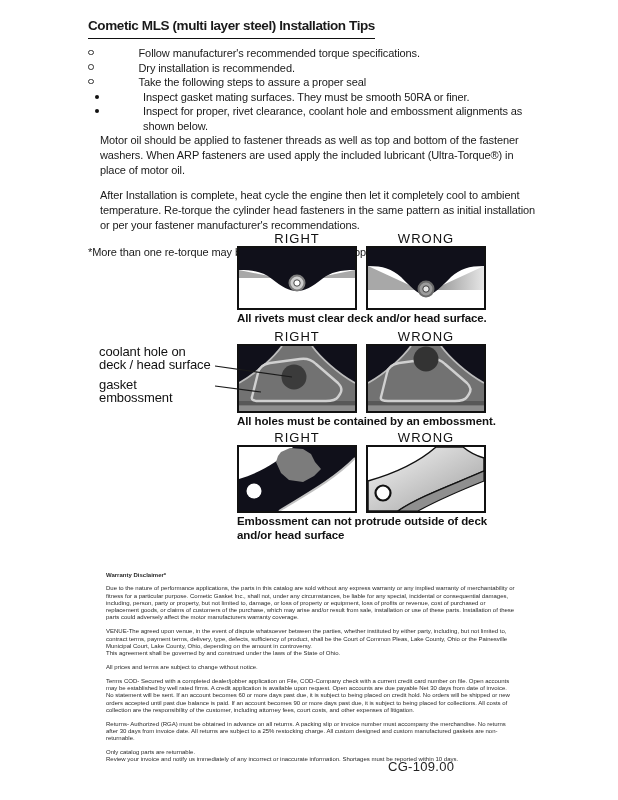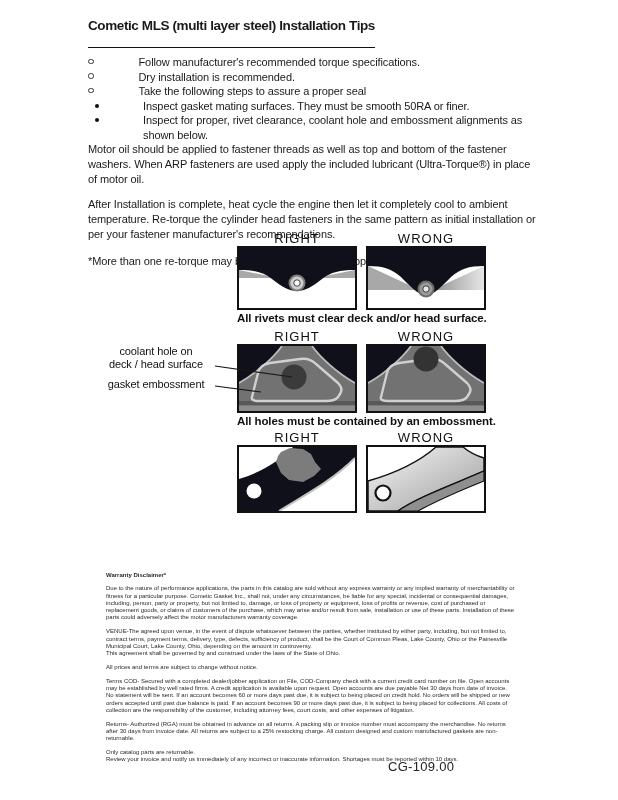--- a/index.html
+++ b/index.html
@@ -1,39 +1,39 @@
 <!DOCTYPE html>
 <html style="--color-ink: #1a1a1a; --color-diagram-black: #10101a; --color-deck-gray: #a8a8a8; --color-surface-gray: #727272; --color-hole-gray: #3b3b3b; --color-emboss-line: #d0d0d0;"><head>
 <meta charset="utf-8">
 <style>
   html,body{margin:0;padding:0;background:#ffffff;}
   .page{position:relative;width:618px;height:800px;background:#fff;overflow:hidden;
         font-family:"Liberation Sans", sans-serif;color:var(--color-ink,#1a1a1a);}
   
   .content{position:absolute;left:88px;top:16px;width:448px;}
   .doc-title{font-size:13.5px;font-weight:bold;letter-spacing:-0.4px;display:inline-block;
-             border-bottom:1.6px solid #111;padding-bottom:14px;margin-bottom:7px;}
+             border-bottom:1.6px solid #111;padding-bottom:5px;margin-bottom:7px;}
   .bullets{font-size:11px;line-height:14.5px;letter-spacing:-0.1px;}
   .b-row{display:flex;align-items:baseline;gap:40px;}
   .circle-marker{flex:0 0 auto;width:3.5px;height:3.5px;border:1px solid #333;border-radius:50%;
                  margin-right:5px;position:relative;top:-2px;}
   .dot-marker{flex:0 0 auto;width:4px;height:4px;background:#111;border-radius:50%;
               margin-right:4px;position:relative;top:-2px;}
   .sub{margin-left:7px;}
   .diesel-heading{font-size:12.5px;font-weight:bold;letter-spacing:-0.2px;margin:15px 0 6px 0;}
-  .para{font-size:11px;line-height:15px;letter-spacing:-0.1px;margin:0 0 10px 0;}
+  .para{font-size:11px;line-height:15px;letter-spacing:-0.1px;margin:0 0 10px 12px;}
   .note{font-size:11px;line-height:15px;letter-spacing:-0.1px;margin-top:12px;}
   
   .diagrams{position:absolute;left:0;top:226px;width:618px;height:334px;}
   .rw-label{position:absolute;width:120px;text-align:center;font-size:13px;letter-spacing:1px;color:#111;}
   .dg-box{position:absolute;width:120px;}
   .dg-box svg{display:block;}
   .caption{position:absolute;left:237px;font-size:11.5px;font-weight:bold;letter-spacing:-0.1px;
            line-height:13.5px;color:#111;white-space:pre-line;}
-  .side-label{position:absolute;width:114px;text-align:center;font-size:11px;line-height:13px;
+  .side-label{position:absolute;width:114px;text-align:left;font-size:13px;line-height:13px;
               letter-spacing:-0.1px;color:#111;white-space:pre-line;}
   .leader-overlay{position:absolute;left:0;top:0;width:618px;height:334px;pointer-events:none;}
   
   .legal{position:absolute;left:106px;top:572px;width:410px;color:#2a2a2a;}
   .legal-heading{font-size:6px;line-height:7.3px;font-weight:bold;margin-bottom:6px;}
   .legal p{font-size:6px;line-height:7.3px;margin:0 0 6.5px 0;white-space:pre-line;}
   .page-number{position:absolute;left:388px;top:759px;font-size:13px;letter-spacing:0.3px;color:#222;}
 </style>
 </head>
 <body>
@@ -164,20 +164,22 @@
               <stop offset="1" stop-color="#9d9d9d"></stop>
           </linearGradient>
         </defs>
         <rect x="0" y="0" width="120" height="68" fill="#ffffff"></rect>
         <path d="M2,36 C30,28 54,16 70,2 L97,2 C103,7 111,11 118,13 L118,26 C86,40 52,52 32,66 L2,66 Z" fill="url(#s3g)" stroke="#111111" stroke-width="1.5"></path>
         <path d="M118,26 C86,40 52,52 32,66 L52,66 C74,54 98,44 118,36 Z" fill="#8f8f8f" stroke="#111111" stroke-width="1.2"></path>
         <circle cx="17" cy="48" r="7.5" fill="#ffffff" stroke="#111111" stroke-width="2.2"></circle>
         <rect x="1" y="1" width="118" height="66" fill="none" stroke="#111111" stroke-width="2"></rect>
       </svg>
     </div>
+    <div class="caption" style="top:289px;">Embossment can not protrude outside of deck
+and/or head surface</div>
 
     <svg class="leader-overlay" viewBox="0 0 618 334">
       <line x1="215" y1="140" x2="292" y2="151" stroke="#1a1a1a" stroke-width="1.2"></line>
       <line x1="215" y1="160" x2="261" y2="166" stroke="#1a1a1a" stroke-width="1.2"></line>
     </svg>
   </div>
 
   <div class="legal">
     <div class="legal-heading">Warranty Disclaimer*</div>
     <p>Due to the nature of performance applications, the parts in this catalog are sold without any express warranty or any implied warranty of merchantability or fitness for a particular purpose.  Cometic Gasket Inc., shall not, under any circumstances, be liable for any special, incidental or consequential damages, including, person, party or property, but not limited to, damage, or loss of property or equipment, loss of profits or revenue, cost of purchased or replacement goods, or claims of customers of the purchase, which may arise and/or result from sale, installation or use of these parts.  Installation of these parts could adversely affect the motor manufacturers warranty coverage.</p>

